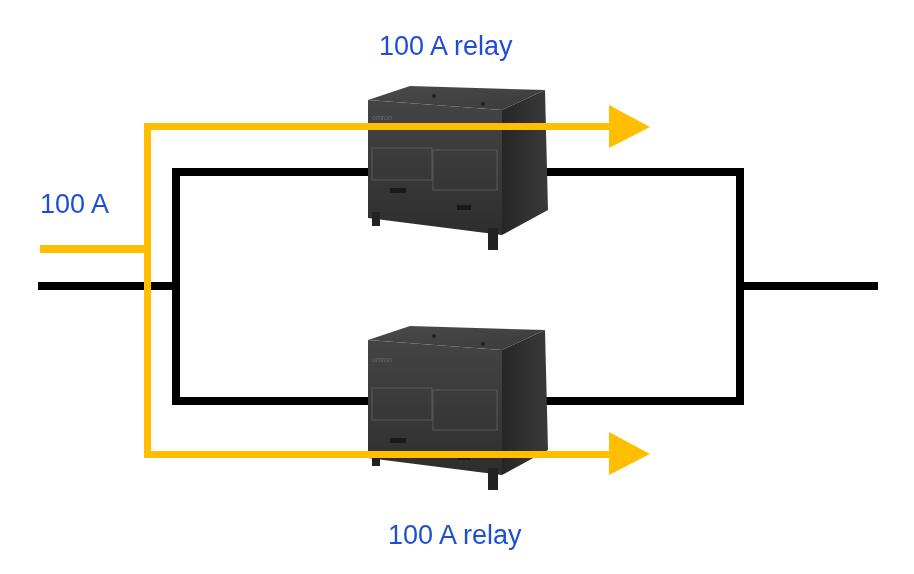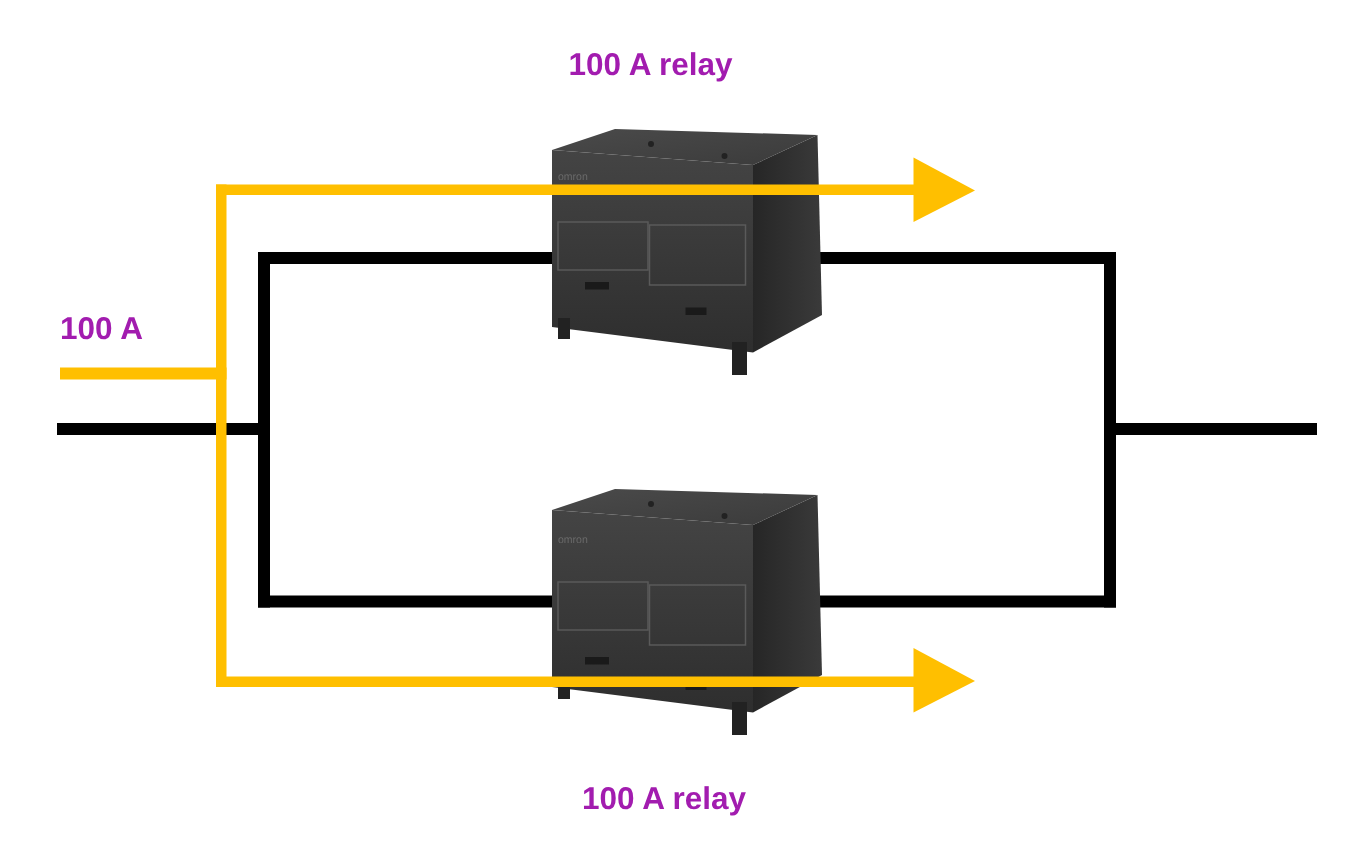--- a/index.html
+++ b/index.html
@@ -1,20 +1,20 @@
 <!DOCTYPE html>
 <html><head>
 <meta charset="utf-8">
 <style>
   html, body { margin: 0; padding: 0; background: #ffffff; }
   body { width: 914px; height: 574px; position: relative; overflow: hidden; font-family: "Liberation Sans", sans-serif; }
-  .label { position: absolute; color: #a21caf; font-weight: bold; font-size: 21px; white-space: nowrap; line-height: 1; }
+  .label { position: absolute; color: #1d4ed8; font-weight: normal; font-size: 27px; white-space: nowrap; line-height: 1; }
   #lbl-top { left: 379px; top: 33px; }
   #lbl-bottom { left: 388px; top: 522px; }
-  #lbl-current { left: 40px; top: 209px; }
+  #lbl-current { left: 40px; top: 191px; }
   svg { position: absolute; left: 0; top: 0; }
 </style>
 </head>
 <body>
 
 <svg width="914" height="574" viewBox="0 0 914 574">
   <defs>
     <linearGradient id="relayTop" x1="0" y1="0" x2="1" y2="1">
       <stop offset="0" stop-color="#4a4a4a"></stop>
       <stop offset="1" stop-color="#3b3b3b"></stop>

